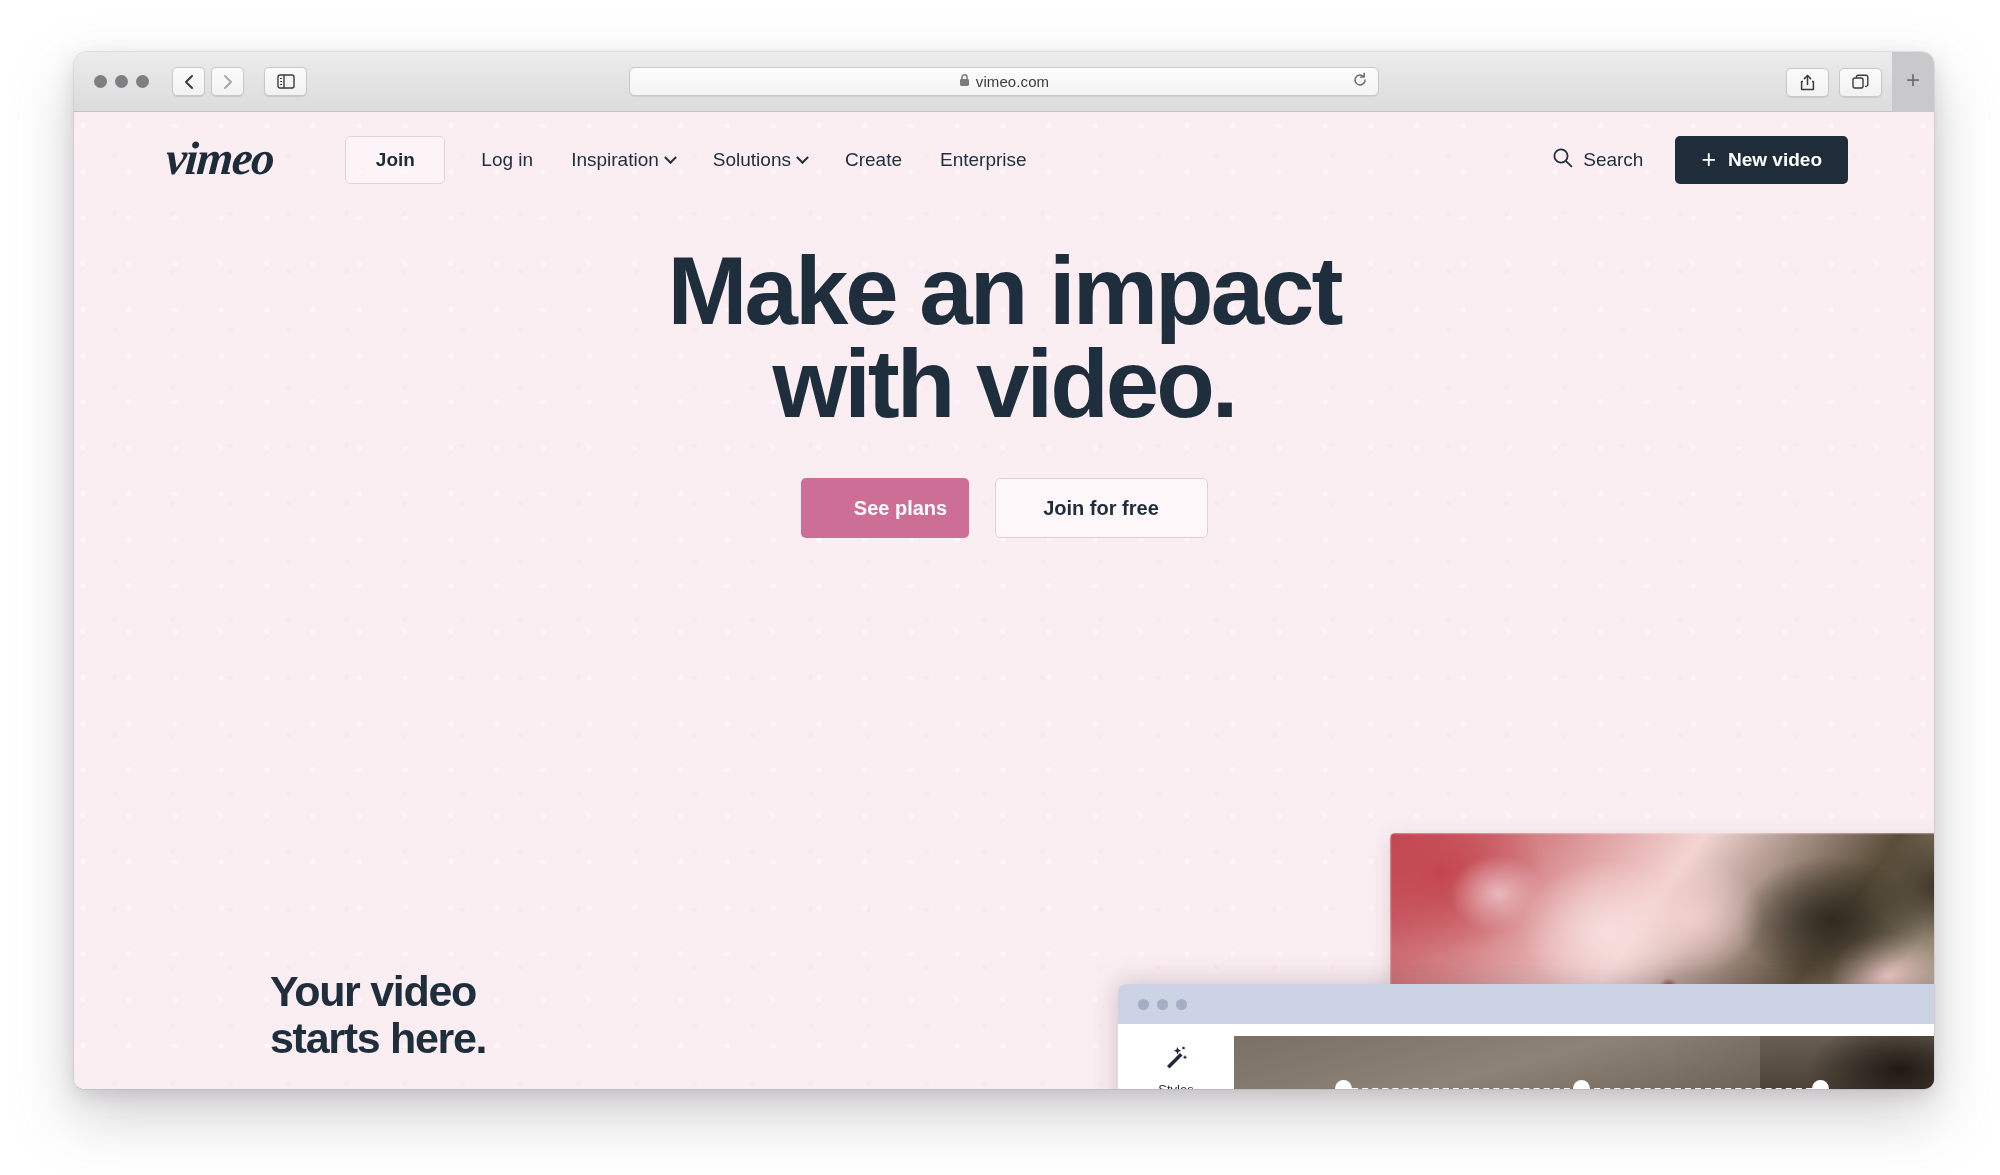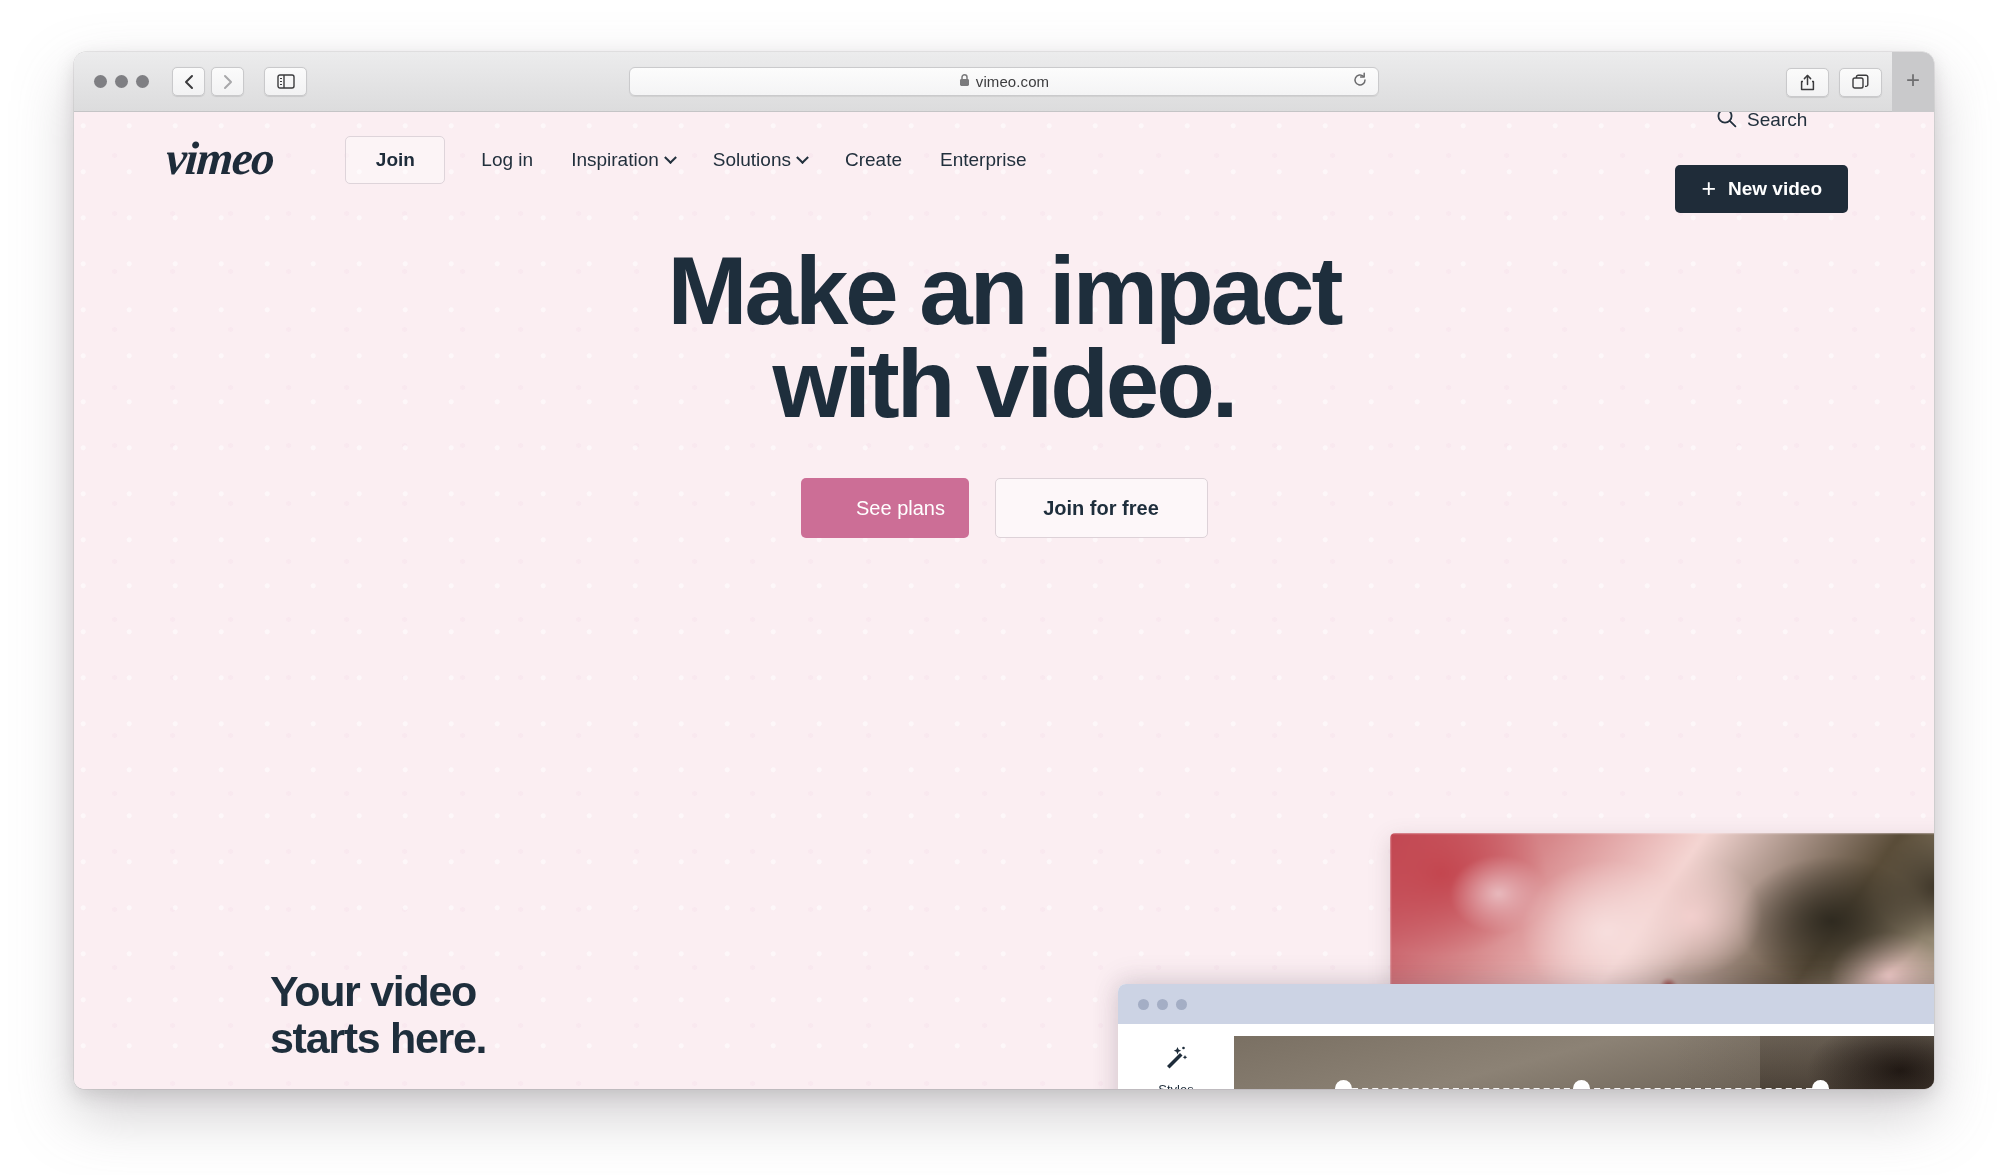--- a/index.html
+++ b/index.html
@@ -189,21 +189,20 @@
     border-right: 2px solid #22303d;
     border-bottom: 2px solid #22303d;
     transform: rotate(45deg) translate(-2px,-2px);
   }
 
   #header-right {
     margin-left: auto;
     display: flex;
     align-items: center;
     gap: 32px;
-    flex-direction: column;
   }
   #search-btn {
     display: flex;
     align-items: center;
     gap: 10px;
     font-size: 19px;
     color: #22303d;
   }
   #new-video-btn {
     height: 48px;
@@ -248,21 +247,21 @@
     margin-top: 48px;
     display: flex;
     justify-content: center;
     gap: 26px;
   }
   #see-plans-btn {
     width: 168px; height: 60px;
     border-radius: 5px;
     background: #cc6e96;
     color: #ffffff;
-    font-size: 20px; font-weight: normal;
+    font-size: 20px; font-weight: bold;
     display: flex; align-items: center; justify-content: center; padding-left: 32px;
   }
   #join-free-btn {
     width: 213px; height: 60px;
     border-radius: 5px;
     background: #fdf7f9;
     border: 1px solid #ddd2d8;
     color: #1e2e3c;
     font-size: 20px; font-weight: bold;
     display: flex; align-items: center; justify-content: center;

